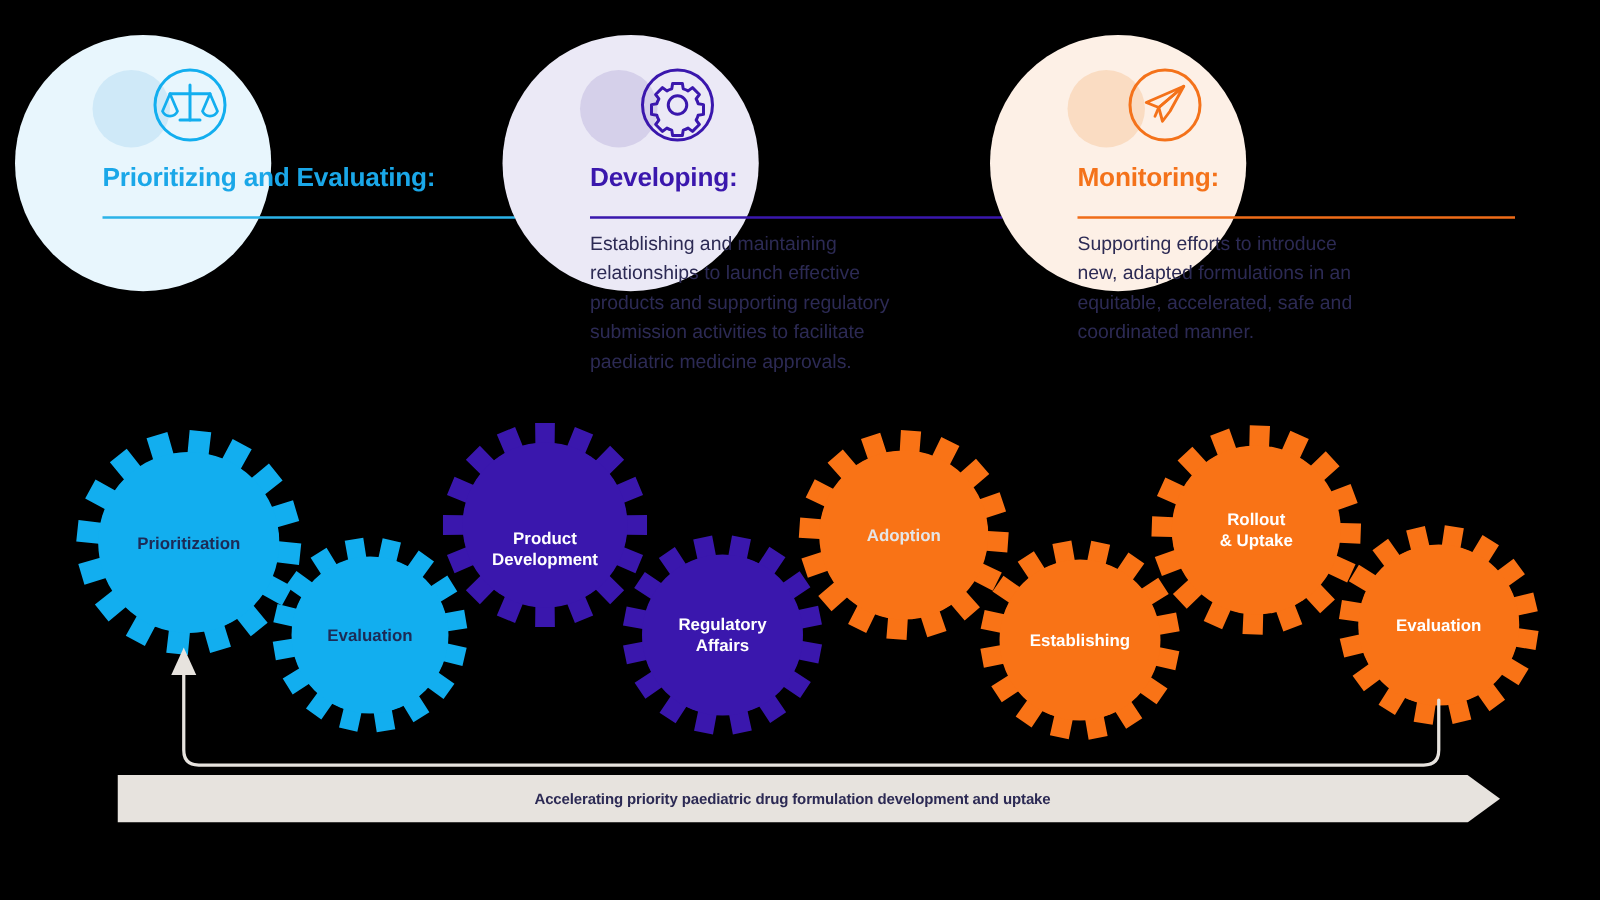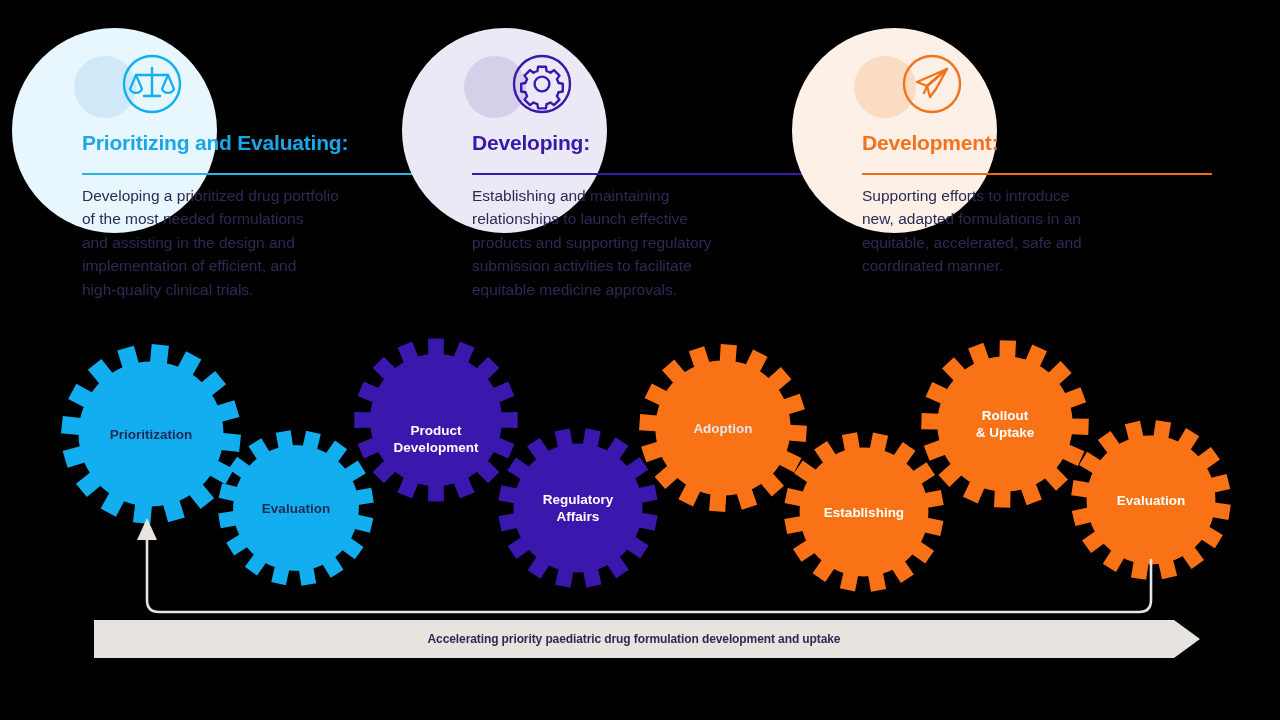--- a/index.html
+++ b/index.html
@@ -157,62 +157,57 @@
         <circle cx="32" cy="32" r="28" fill="none" stroke="#12aeef" stroke-width="2.4"></circle>
         <line x1="32" y1="16" x2="32" y2="44" stroke="#12aeef" stroke-width="2.4" stroke-linecap="round"></line>
         <line x1="16" y1="23" x2="48" y2="23" stroke="#12aeef" stroke-width="2.4" stroke-linecap="round"></line>
         <line x1="24" y1="44" x2="40" y2="44" stroke="#12aeef" stroke-width="2.4" stroke-linecap="round"></line>
         <path d="M16 23 L10 37 a6.6 6.6 0 0 0 12 0 Z" fill="none" stroke="#12aeef" stroke-width="2.2" stroke-linejoin="round"></path>
         <path d="M48 23 L42 37 a6.6 6.6 0 0 0 12 0 Z" fill="none" stroke="#12aeef" stroke-width="2.2" stroke-linejoin="round"></path>
       </svg>
     </div>
     <div class="pillar-title">Prioritizing and Evaluating:</div>
     <div class="pillar-rule"></div>
-    <div class="pillar-body">Developing a prioritized drug portfolio
-of the most needed formulations
-and assisting in the design and
-implementation of efficient, and
-high-quality clinical trials.</div>
   </div>
 
   <div class="pillar" id="pillar-2">
     <div class="pillar-circle"></div>
     <div class="pillar-blob"></div>
     <div class="pillar-icon">
       <svg viewBox="0 0 64 64" width="64" height="64">
         <circle cx="32" cy="32" r="28" fill="none" stroke="#3a17ad" stroke-width="2.4"></circle>
         <g fill="none" stroke="#3a17ad" stroke-width="2.4" stroke-linejoin="round">
           <path d="M28.1 14.8 h7.8 l0.7 4.3 a13.6 13.6 0 0 1 3.9 1.6 l3.5 -2.6 l5.5 5.5 l-2.6 3.5 a13.6 13.6 0 0 1 1.6 3.9 l4.3 0.7 v7.8 l-4.3 0.7 a13.6 13.6 0 0 1 -1.6 3.9 l2.6 3.5 l-5.5 5.5 l-3.5 -2.6 a13.6 13.6 0 0 1 -3.9 1.6 l-0.7 4.3 h-7.8 l-0.7 -4.3 a13.6 13.6 0 0 1 -3.9 -1.6 l-3.5 2.6 l-5.5 -5.5 l2.6 -3.5 a13.6 13.6 0 0 1 -1.6 -3.9 l-4.3 -0.7 v-7.8 l4.3 -0.7 a13.6 13.6 0 0 1 1.6 -3.9 l-2.6 -3.5 l5.5 -5.5 l3.5 2.6 a13.6 13.6 0 0 1 3.9 -1.6 Z"></path>
           <circle cx="32" cy="32" r="7.4"></circle>
         </g>
       </svg>
     </div>
     <div class="pillar-title">Developing:</div>
     <div class="pillar-rule"></div>
     <div class="pillar-body">Establishing and maintaining
 relationships to launch effective
 products and supporting regulatory
 submission activities to facilitate
-equitable medicine approvals.</div>
+paediatric medicine approvals.</div>
   </div>
 
   <div class="pillar" id="pillar-3">
     <div class="pillar-circle"></div>
     <div class="pillar-blob"></div>
     <div class="pillar-icon">
       <svg viewBox="0 0 64 64" width="64" height="64">
         <circle cx="32" cy="32" r="28" fill="none" stroke="#f4721a" stroke-width="2.4"></circle>
         <g fill="none" stroke="#f4721a" stroke-width="2.3" stroke-linejoin="round" stroke-linecap="round">
           <path d="M47 17 L17 30 L27 34 Z"></path>
           <path d="M47 17 L27 34 L30 45 L36 37 Z"></path>
           <path d="M27 34 L24 41"></path>
         </g>
       </svg>
     </div>
-    <div class="pillar-title">Development:</div>
+    <div class="pillar-title">Monitoring:</div>
     <div class="pillar-rule"></div>
     <div class="pillar-body">Supporting efforts to introduce
 new, adapted formulations in an
 equitable, accelerated, safe and
 coordinated manner.</div>
   </div>
 
   <div id="gears">
     <svg id="gear-svg" width="1280" height="290" viewBox="0 0 1280 290">
         <path d="M222.99 103.06L241.00 104.73L239.18 122.00L221.22 119.89L219.89 124.95L217.87 130.68L233.87 139.12L225.58 154.37L209.80 145.55L206.63 149.71L202.57 154.24L214.12 168.15L200.63 179.08L189.42 164.89L184.90 167.52L179.42 170.15L184.77 187.43L168.12 192.36L163.19 174.96L158.01 175.66L151.94 175.99L150.27 194.00L133.00 192.18L135.11 174.22L130.05 172.89L124.32 170.87L115.88 186.87L100.63 178.58L109.45 162.80L105.29 159.63L100.76 155.57L86.85 167.12L75.92 153.63L90.11 142.42L87.48 137.90L84.85 132.42L67.57 137.77L62.64 121.12L80.04 116.19L79.34 111.01L79.01 104.94L61.00 103.27L62.82 86.00L80.78 88.11L82.11 83.05L84.13 77.32L68.13 68.88L76.42 53.63L92.20 62.45L95.37 58.29L99.43 53.76L87.88 39.85L101.37 28.92L112.58 43.11L117.10 40.48L122.58 37.85L117.23 20.57L133.88 15.64L138.81 33.04L143.99 32.34L150.06 32.01L151.73 14.00L169.00 15.82L166.89 33.78L171.95 35.11L177.68 37.13L186.12 21.13L201.37 29.42L192.55 45.20L196.71 48.37L201.24 52.43L215.15 40.88L226.08 54.37L211.89 65.58L214.52 70.10L217.15 75.58L234.43 70.23L239.36 86.88L221.96 91.81L222.66 96.99Z" fill="#12aeef"></path>

